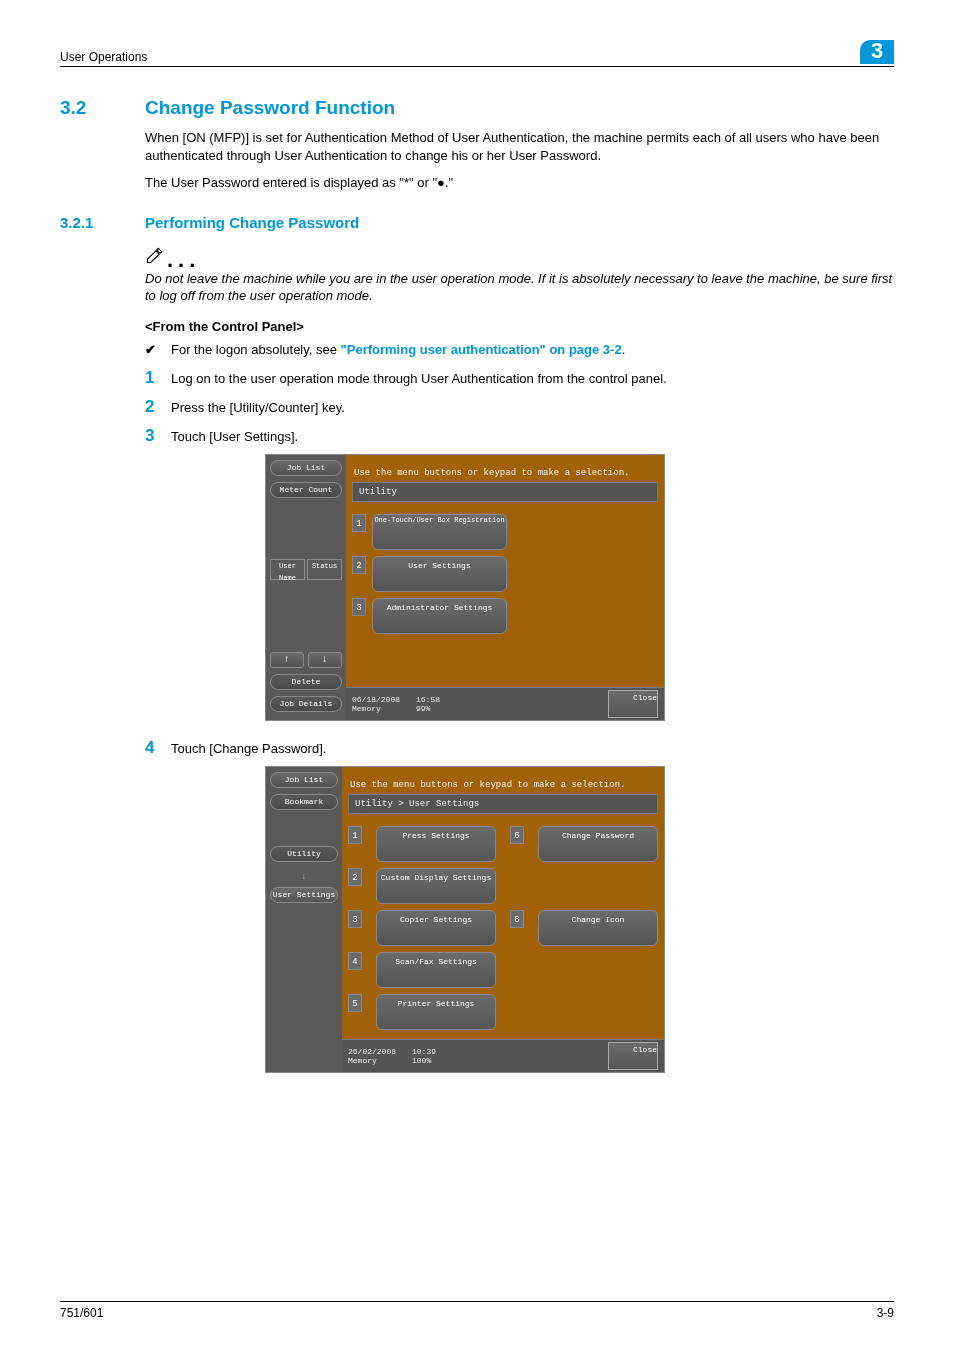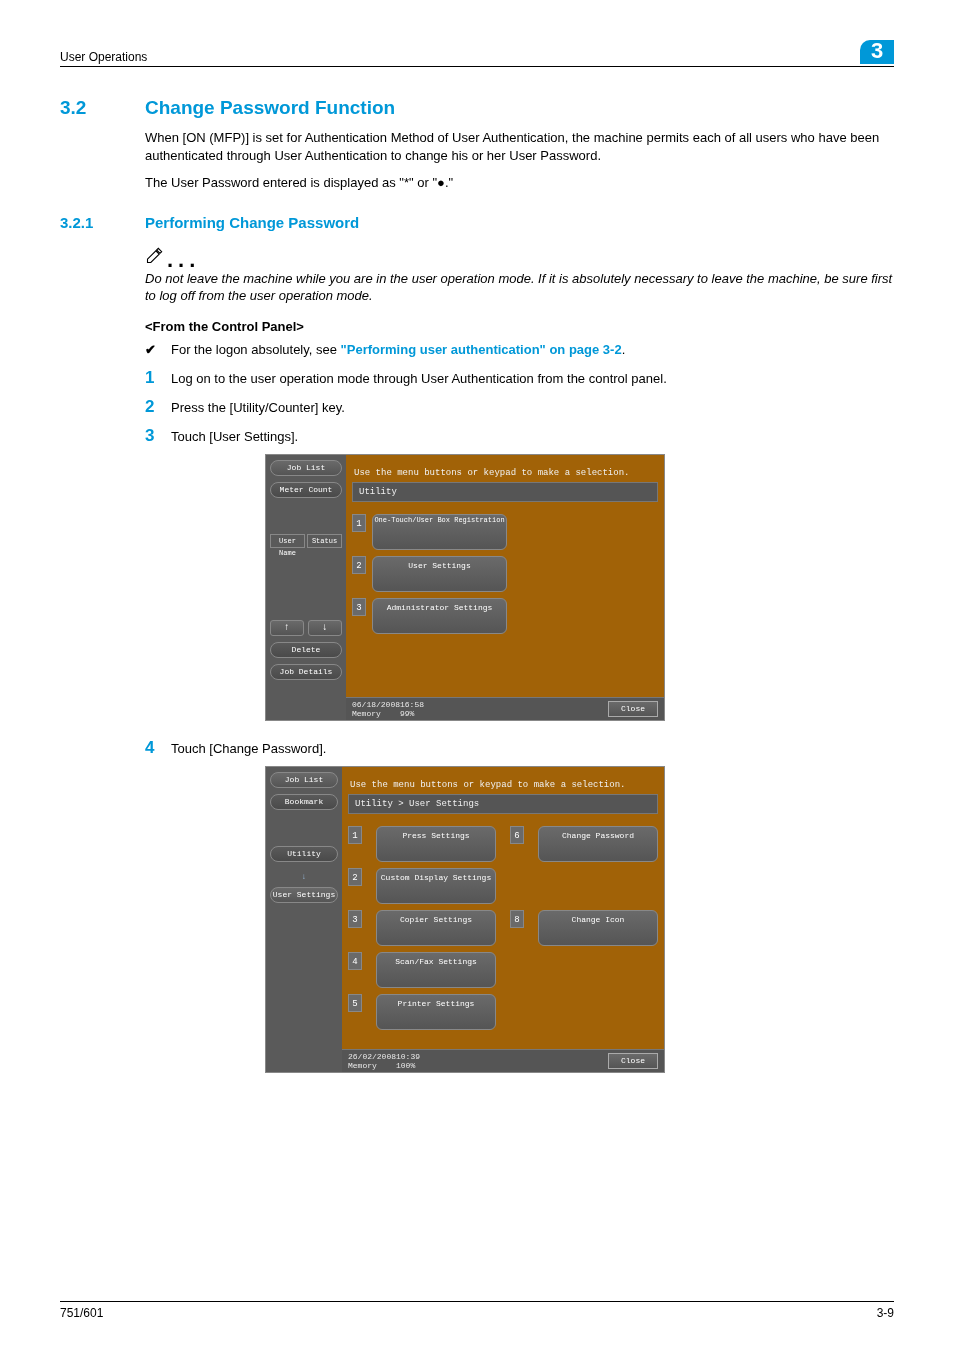--- a/index.html
+++ b/index.html
@@ -165,42 +165,42 @@
     background: linear-gradient(#6a6a6a,#555);
     border: 1px solid #888;
     border-radius: 3px;
     text-align: center;
     line-height: 14px;
     color: #fff;
     font-size: 10px;
   }
   .status-pair { display: flex; gap: 2px; }
   .status-pair .sm {
-    flex: 1; height: 14px;
+    flex: 1; height: 21px;
     background: #5a5a5a; border: 1px solid #888;
-    text-align: center; line-height: 12px; font-size: 7px; color: #fff;
+    text-align: center; line-height: 12px; font-size: 7px; color: #fff; margin-top: 25px;
   }
   .footer-bar {
     position: absolute;
     left: 0; right: 0; bottom: 0;
     background: #555;
     border-top: 1px solid #777;
     padding: 2px 6px;
     display: flex;
     justify-content: space-between;
     align-items: center;
     font-size: 8px;
     color: #e8e8e8;
   }
-  .footer-left { display: flex; }
+  .footer-left { display: flex; gap: 16px; }
   .close-btn {
-    width: 50px; height: 16px;
+    width: 50px; height: 28px;
     background: linear-gradient(#6a6a6a,#555);
     border: 1px solid #aaa;
-    text-align: center; line-height: 14px;
+    text-align: right; line-height: 14px;
     color: #fff; font-size: 8px;
   }
   .grid2 { display: grid; grid-template-columns: auto auto auto auto; gap: 6px 14px; align-content: start; }
   .grid2 .menu-btn { width: 120px; }
   .side-breadcrumb { font-size: 8px; color:#9bd; padding-top:4px; text-align:center;}
   .spacer { flex:1; }
 
   .page-footer {
     position: absolute;
     left: 60px; right: 60px; bottom: 30px;

